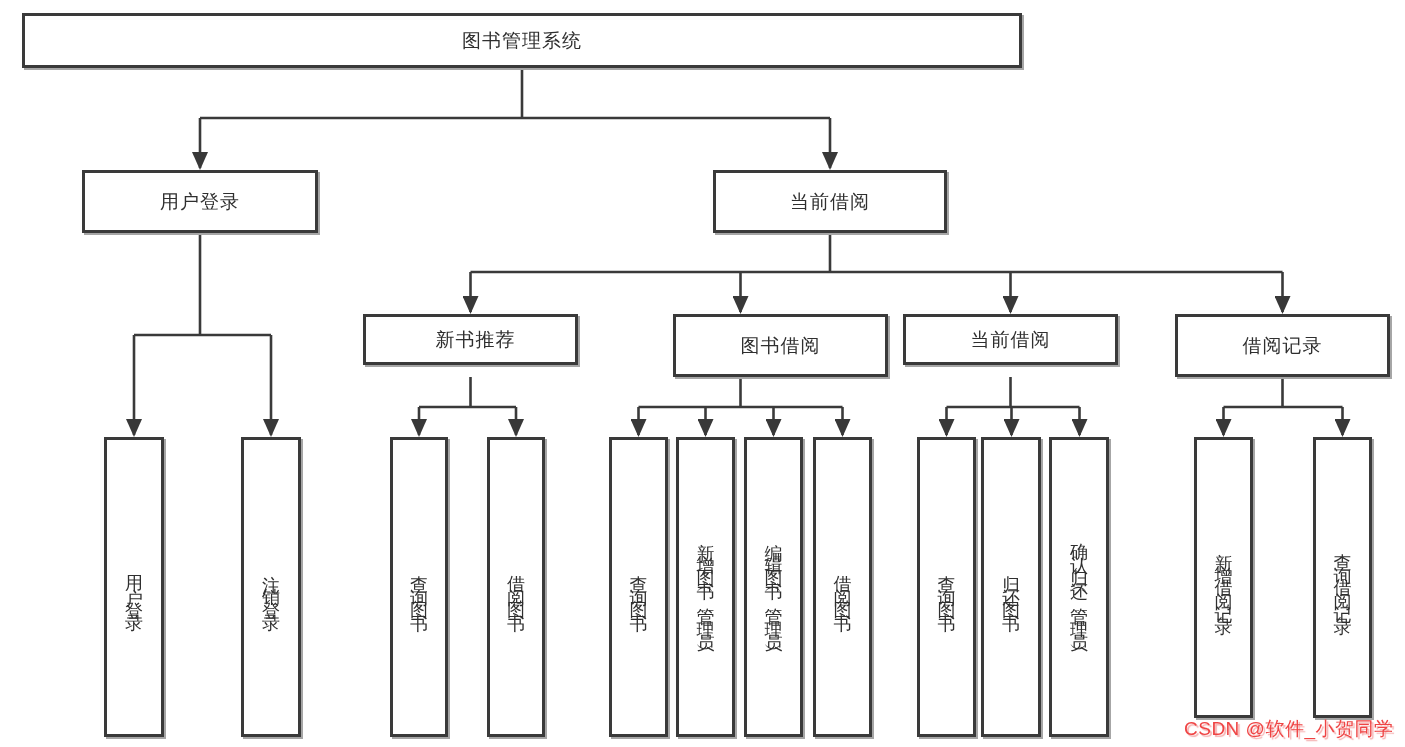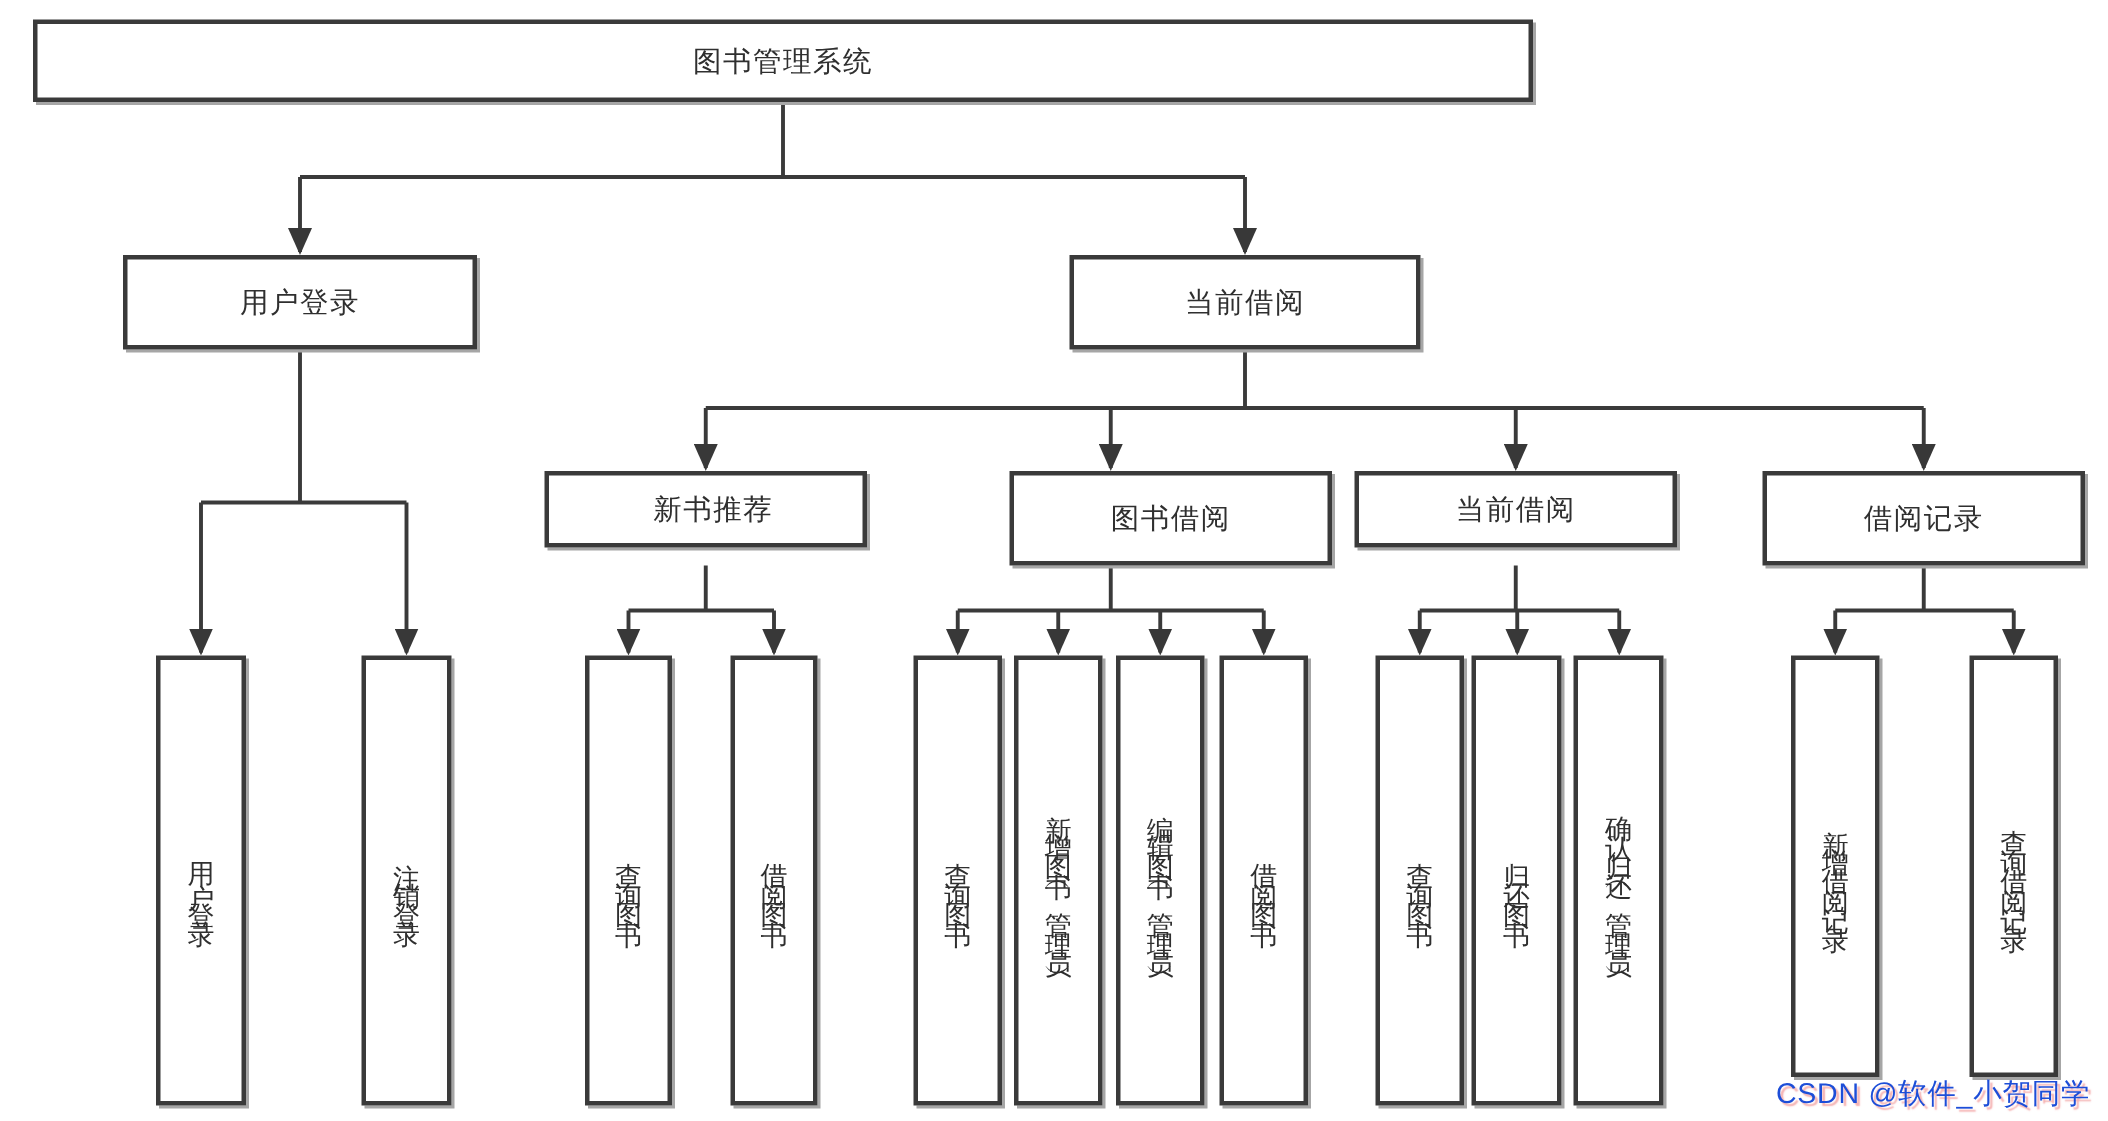--- a/index.html
+++ b/index.html
@@ -48,21 +48,21 @@
     font-size: 18px;
     letter-spacing: 13px;
     line-height: 1;
   }
   .watermark {
     position: absolute;
     left: 1184px;
     top: 716px;
     font-size: 19px;
     letter-spacing: 0.5px;
-    color: #1d4ed8;
+    color: #ef4444;
     text-shadow: 2px 2px 1px rgba(235, 110, 110, 0.55);
     white-space: nowrap;
   }
 </style>
 </head>
 <body>
 
 <div class="stage">
 
   <svg class="connectors" viewBox="0 0 1405 747" xmlns="http://www.w3.org/2000/svg">

